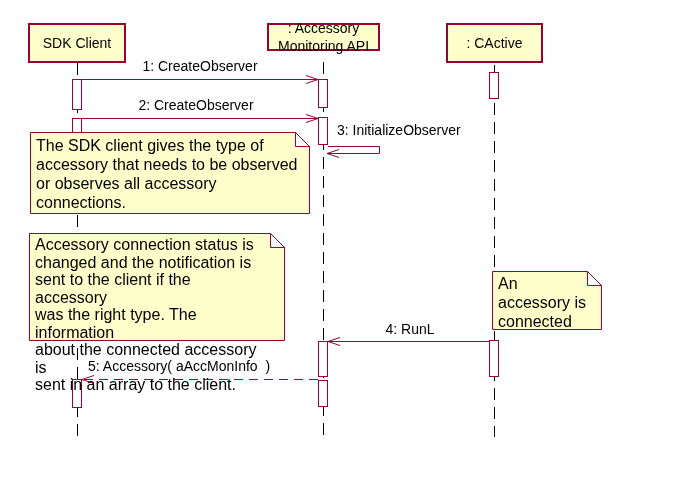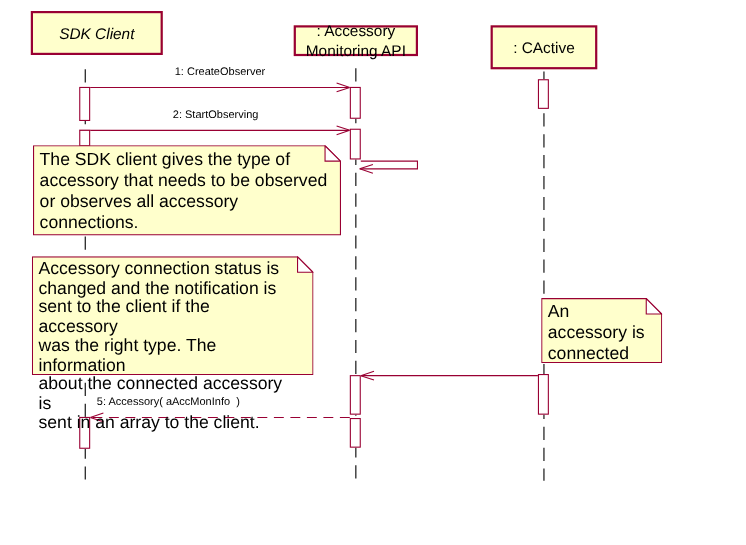--- a/index.html
+++ b/index.html
@@ -18,21 +18,21 @@
     border:1px solid #990033;z-index:2;
   }
   .note{position:absolute;z-index:3;}
   .note svg{position:absolute;left:0;top:0;}
   .note-text{
     position:absolute;left:6px;right:4px;font-size:16px;line-height:19px;
     white-space:pre-line;z-index:1;
   }
   .note2 .note-text{line-height:17.5px;}
   .msg-label{
-    position:absolute;font-size:10px;line-height:16px;white-space:pre;z-index:4;
+    position:absolute;font-size:14px;line-height:16px;white-space:pre;z-index:4;
   }
   .centered{text-align:center;}
 </style>
 </head>
 <body>
 
 <div class="canvas">
 
   <svg class="layer" width="678" height="495" viewBox="0 0 678 495">
 
@@ -59,21 +59,21 @@
       <line x1="494" y1="341.5" x2="328" y2="341.5" stroke="#990033" stroke-width="1"></line>
       <path d="M328,341.5 L340,337.5 M328,341.5 L340,345.5" stroke="#990033" stroke-width="1" fill="none"></path>
     </g>
 
     <g>
       <line x1="318" y1="379.5" x2="82" y2="379.5" stroke="#990033" stroke-width="1" stroke-dasharray="9,6"></line>
       <path d="M82,379.5 L94,375.5 M82,379.5 L94,383.5" stroke="#990033" stroke-width="1" fill="none"></path>
     </g>
   </svg>
 
-  <div class="headbox" style="left:28px;top:10px;width:120px;height:40px;font-style:italic;">
+  <div class="headbox" style="left:28px;top:23px;width:98px;height:40px;">
     <span>SDK Client</span>
   </div>
   <div class="headbox" style="left:267px;top:23px;width:113px;height:28px;">
     <span>: Accessory
 Monitoring API</span>
   </div>
   <div class="headbox" style="left:446px;top:23px;width:97px;height:40px;">
     <span>: CActive</span>
   </div>
 
@@ -115,16 +115,18 @@
     <svg width="110" height="59" viewBox="0 0 110 59">
       <path d="M0.5,0.5 L95.5,0.5 L109.5,14.5 L109.5,58.5 L0.5,58.5 Z" fill="#FFFFCC" stroke="#990033" stroke-width="1"></path>
       <path d="M95.5,0.5 L95.5,14.5 L109.5,14.5 Z" fill="#FFFFFF" stroke="#990033" stroke-width="1"></path>
     </svg>
     <div class="note-text" style="top:3px;">An
 accessory is
 connected</div>
   </div>
 
   <div class="msg-label centered" style="left:100px;top:58px;width:200px;">1: CreateObserver</div>
-  <div class="msg-label centered" style="left:96px;top:97px;width:200px;">2: StartObserving</div>
+  <div class="msg-label centered" style="left:96px;top:97px;width:200px;">2: CreateObserver</div>
+  <div class="msg-label" style="left:337px;top:122px;">3: InitializeObserver</div>
+  <div class="msg-label centered" style="left:310px;top:321px;width:200px;">4: RunL</div>
   <div class="msg-label" style="left:88px;top:358px;">5: Accessory( aAccMonInfo  )</div>
 
 </div>
 
 </body></html>

